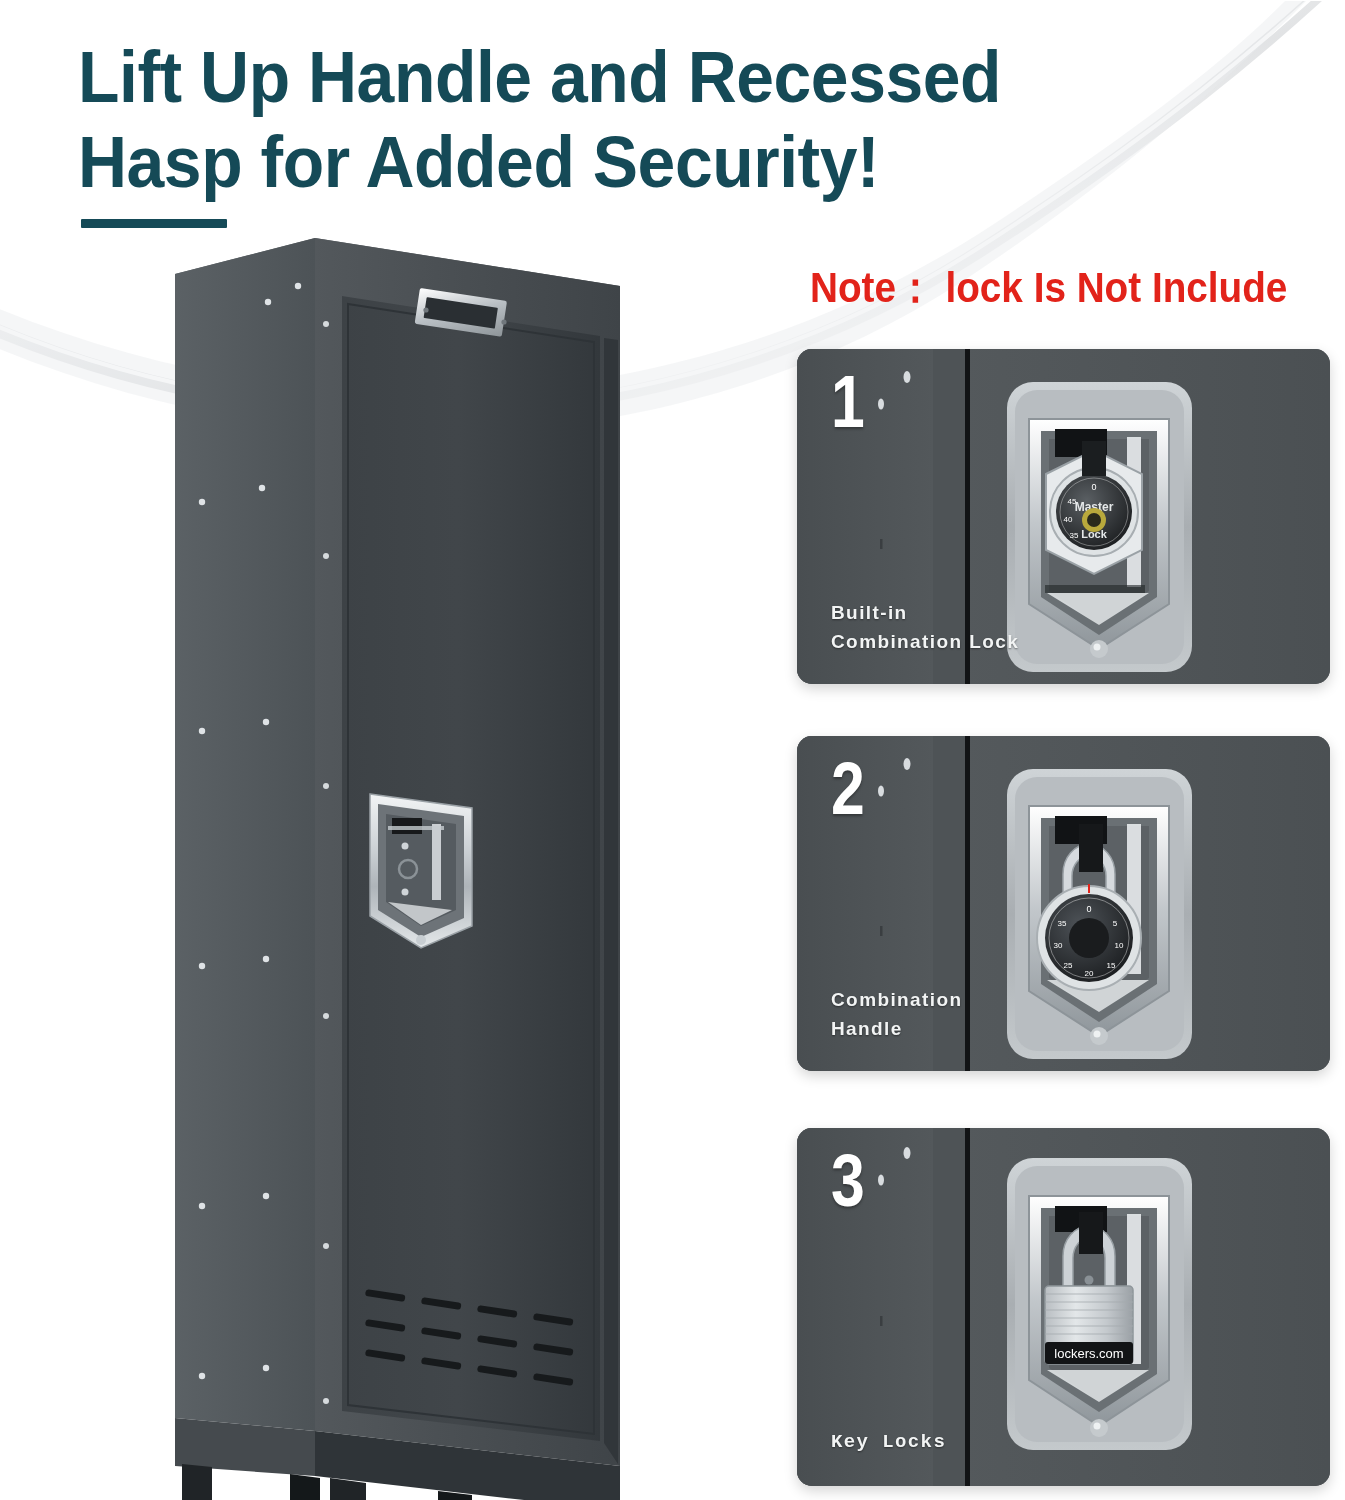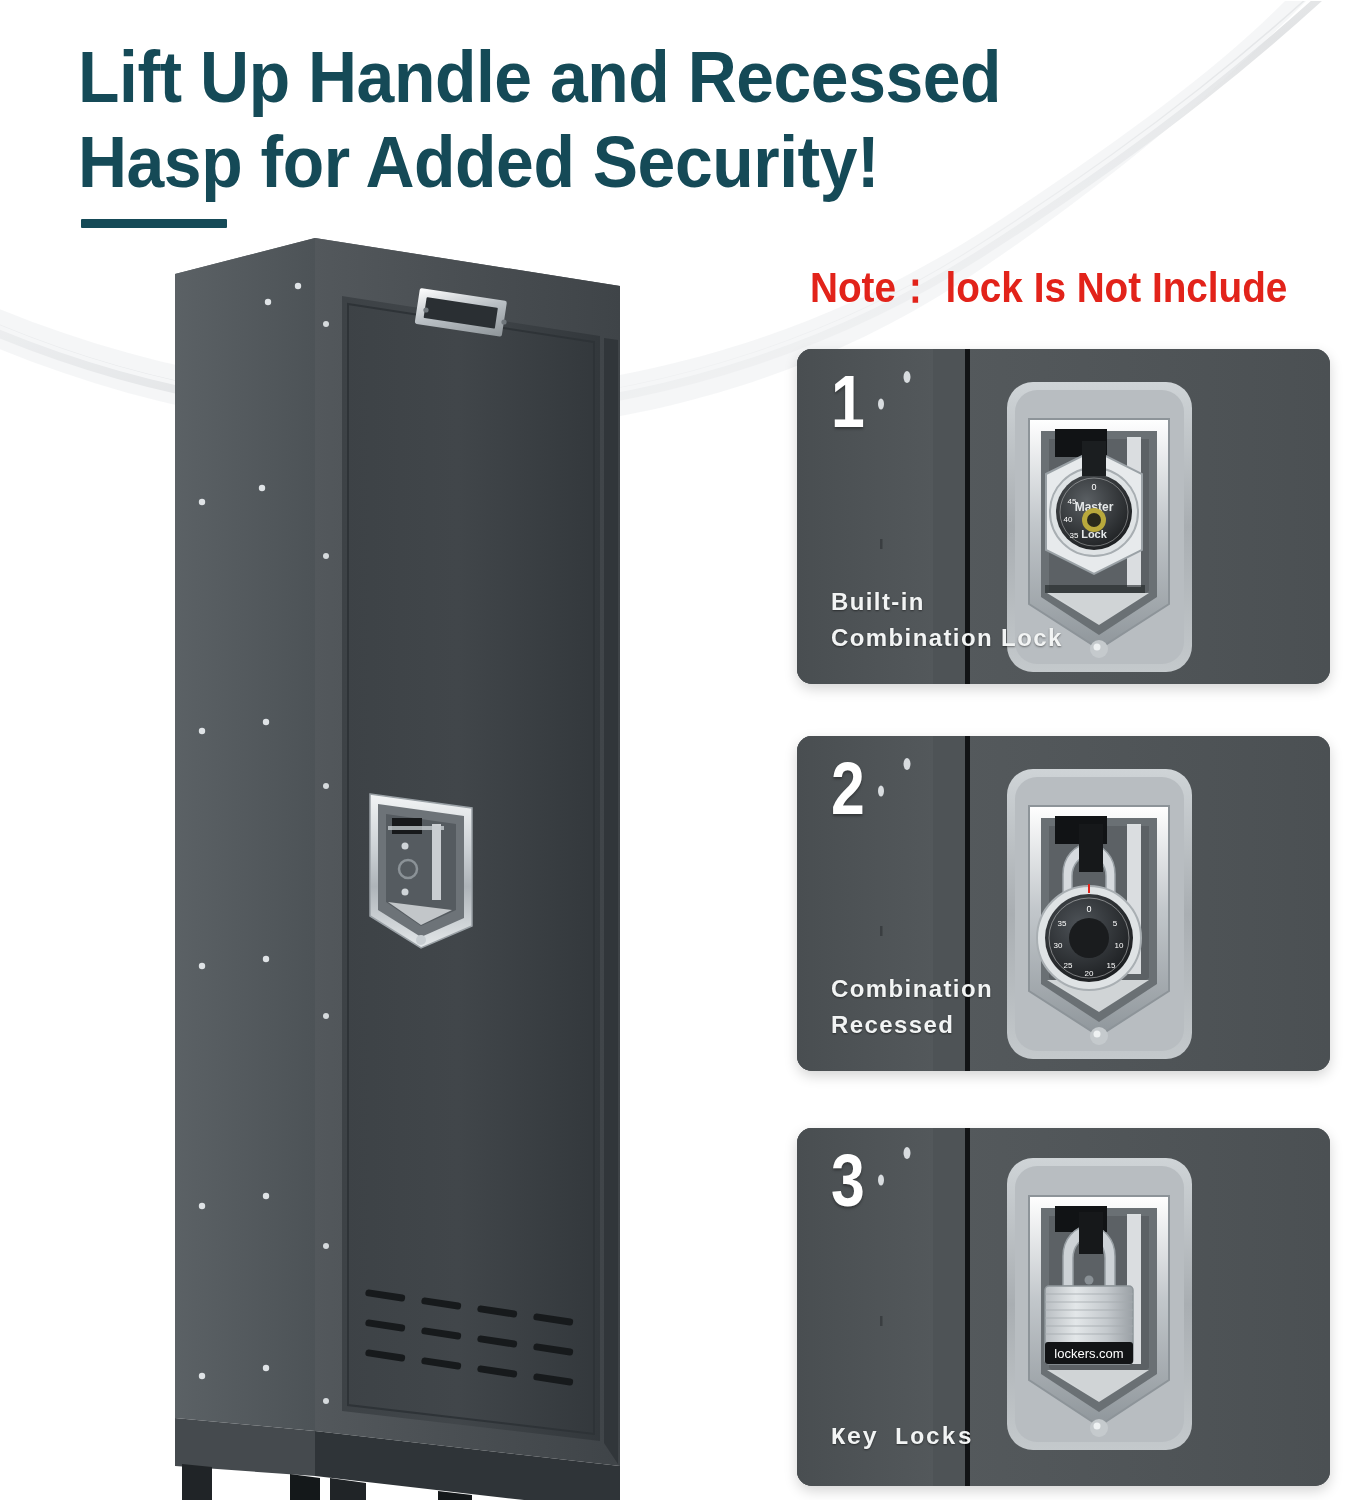--- a/index.html
+++ b/index.html
@@ -59,21 +59,21 @@
   .card-inner{position:absolute;left:0;top:0;width:100%;height:100%;}
 
   .card-num{
     position:absolute;left:34px;top:16px;
     color:#ffffff;font-weight:bold;font-size:74px;line-height:1;
     transform:scaleX(0.82);transform-origin:left top;
     text-shadow:0 2px 3px rgba(0,0,0,0.35);
   }
   .card-label{
     position:absolute;left:34px;
-    color:#f2f4f4;font-weight:bold;font-size:24px;
+    color:#f2f4f4;font-weight:bold;font-size:19px;
     letter-spacing:1.4px;line-height:1.5;
     text-shadow:0 1px 2px rgba(0,0,0,0.45);
     white-space:pre-line;
   }
   .label-2l{bottom:28px;}
   .label-1l{bottom:30px;font-family:Liberation Mono, monospace;}
 </style>
 </head>
 <body>
 
@@ -330,21 +330,21 @@
         <text x="0" y="50" fill="#ffffff" font-size="8" font-family="Liberation Sans, sans-serif" text-anchor="middle">20</text>
         <text x="22" y="42" fill="#ffffff" font-size="8" font-family="Liberation Sans, sans-serif" text-anchor="middle">15</text>
         <text x="30" y="22" fill="#ffffff" font-size="8" font-family="Liberation Sans, sans-serif" text-anchor="middle">10</text>
         <text x="26" y="0" fill="#ffffff" font-size="8" font-family="Liberation Sans, sans-serif" text-anchor="middle">5</text>
         <line x1="0" y1="-42" x2="0" y2="-33" stroke="#e2231a" stroke-width="2"></line>
       </g>
       <rect x="282" y="88" width="24" height="48" fill="#16181a"></rect>
     </svg>
     <div class="card-num">2</div>
     <div class="card-label label-2l">Combination
-Recessed</div>
+Handle</div>
   </div>
 
   <div class="card card-3">
     <svg class="card-inner" viewBox="0 0 533 358" preserveAspectRatio="none">
       <defs>
         <linearGradient id="bodyG3" x1="0" y1="0" x2="1" y2="0">
           <stop offset="0%" stop-color="#b9bec2"></stop>
             <stop offset="35%" stop-color="#e3e7e9"></stop>
           <stop offset="70%" stop-color="#c4c9cd"></stop>
             <stop offset="100%" stop-color="#9aa0a5"></stop>

